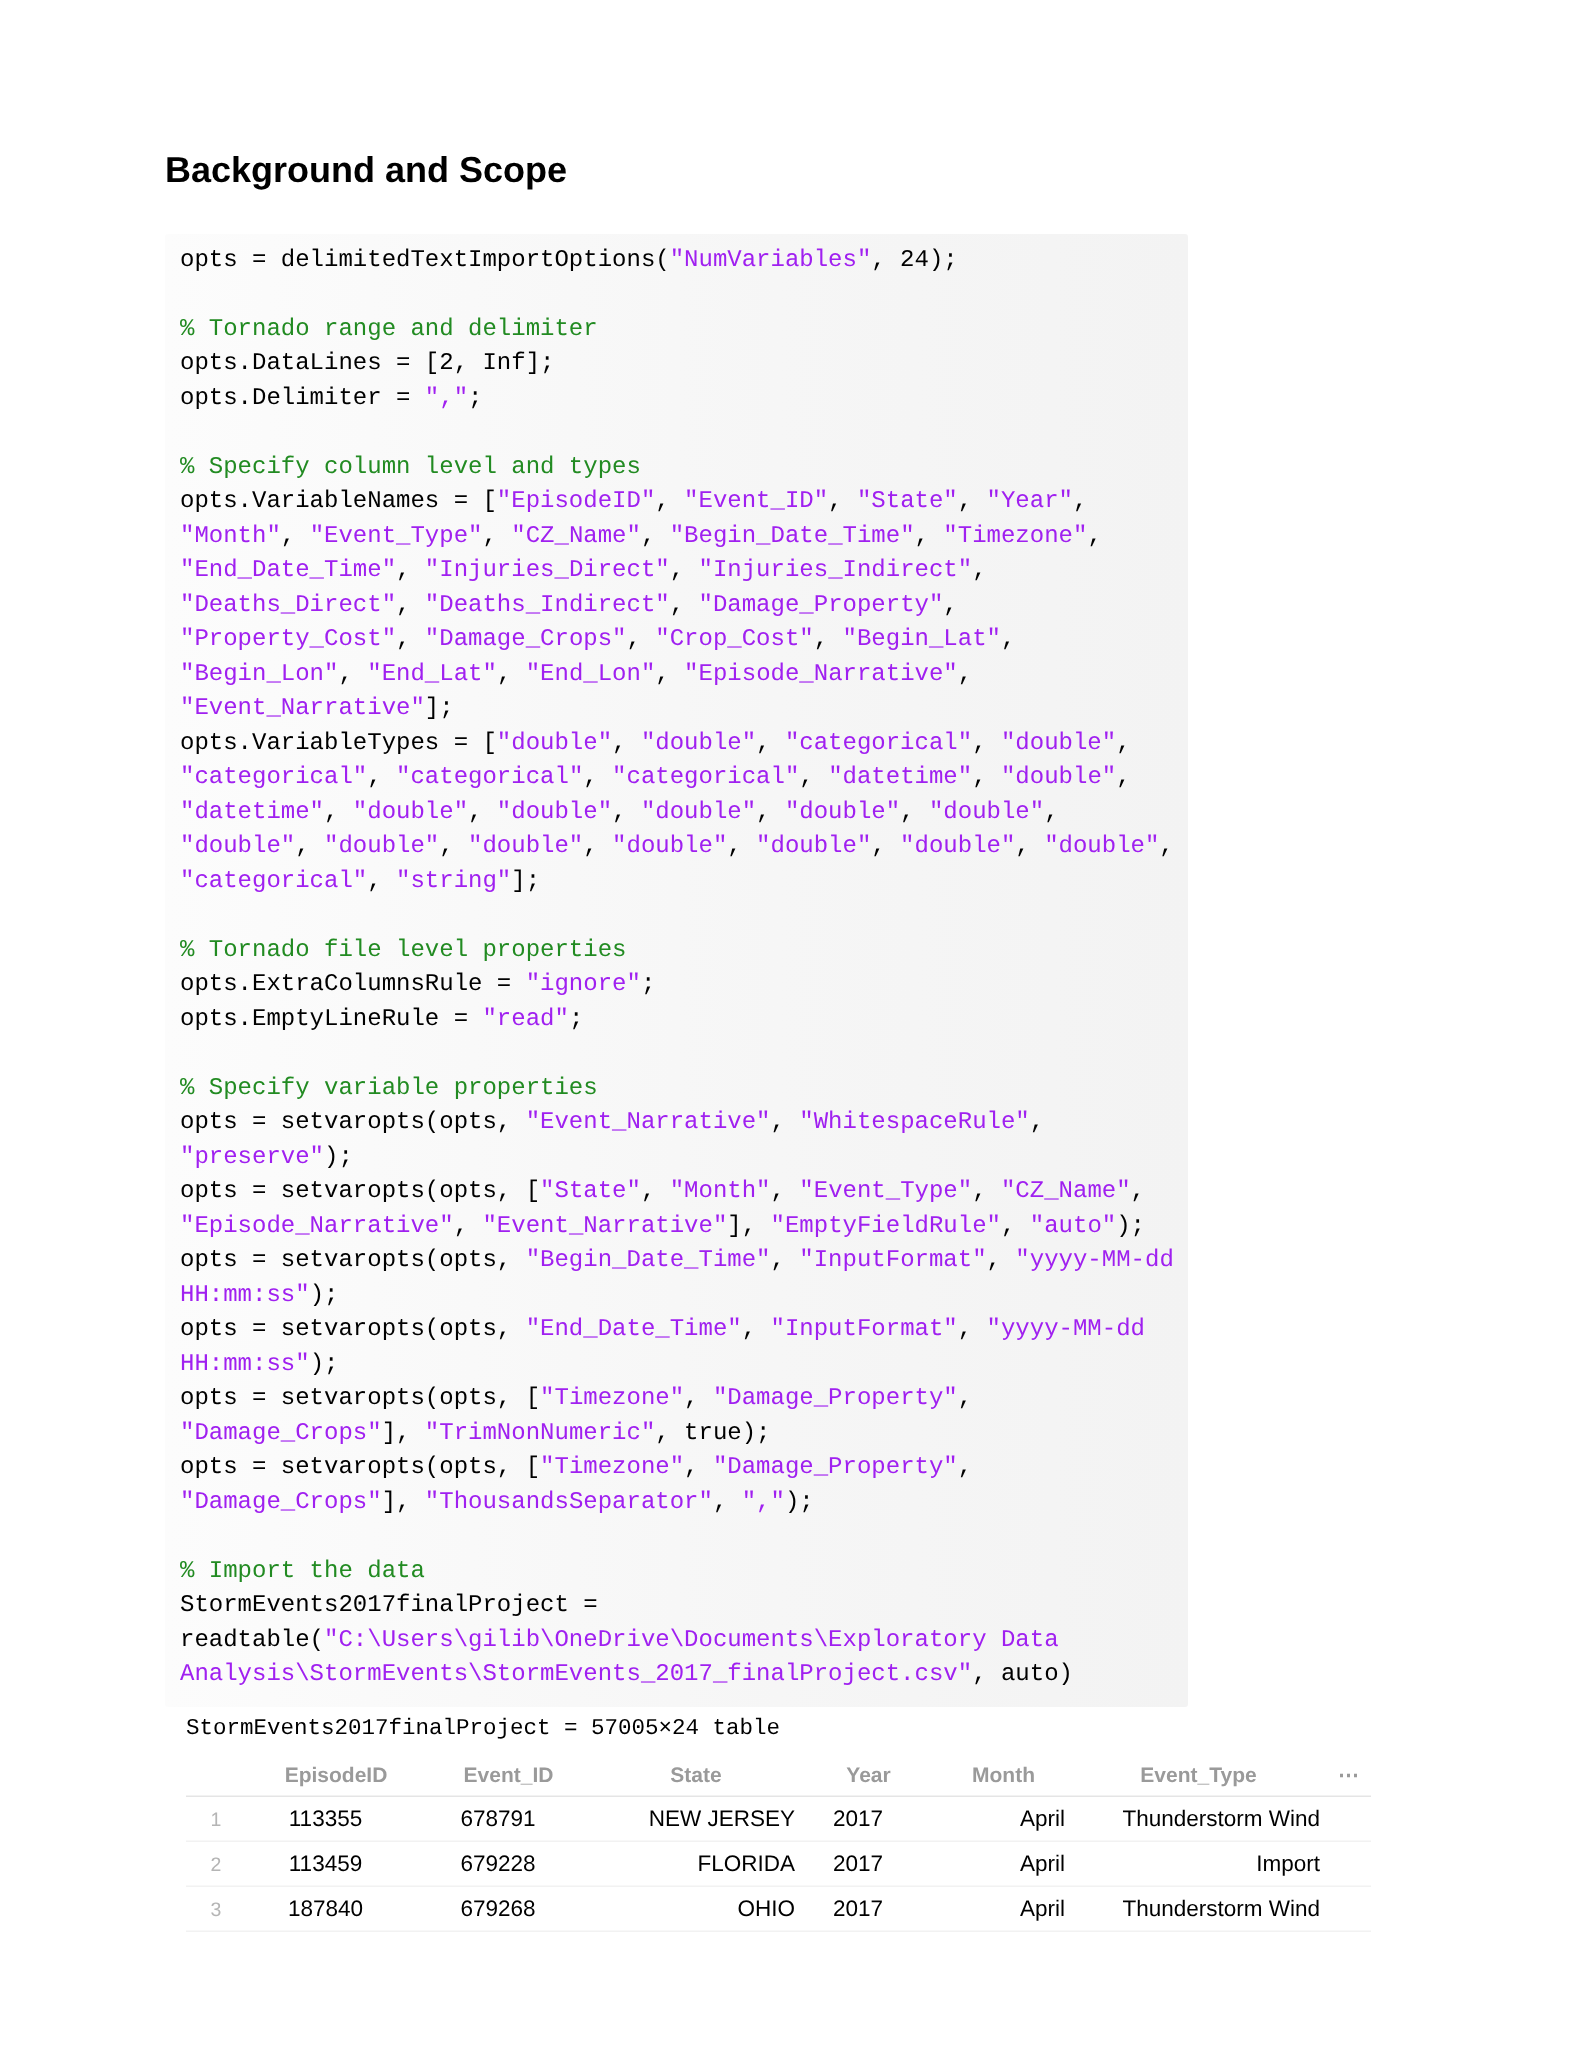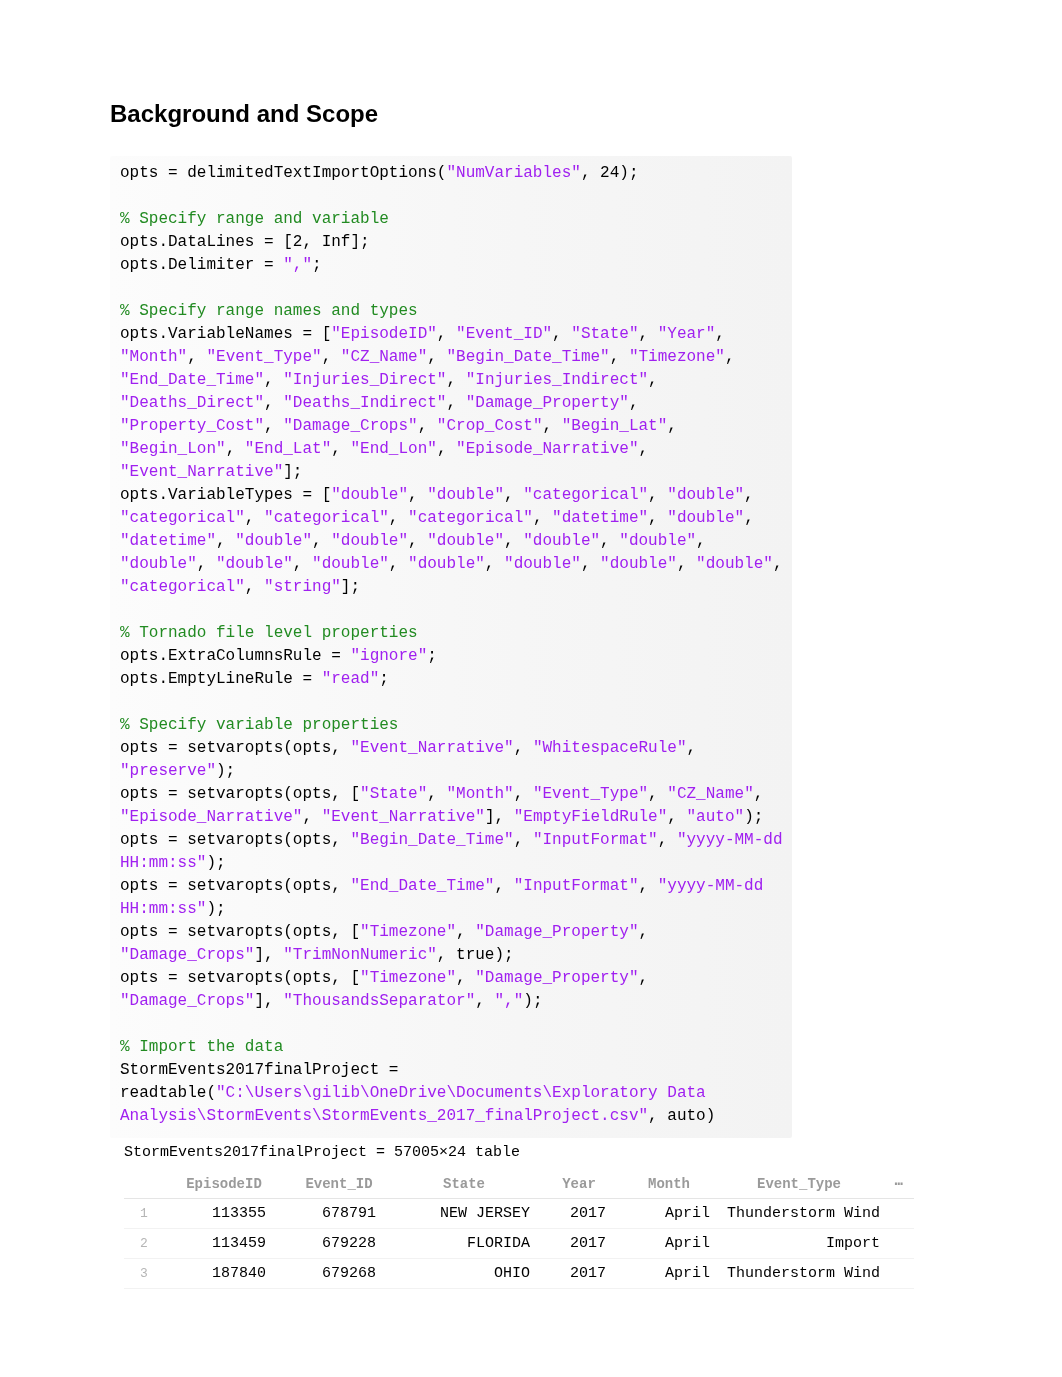--- a/index.html
+++ b/index.html
@@ -45,21 +45,21 @@
     color: #000;
   }
   .dim {
     color: #000000;
   }
 
   table.data {
     border-collapse: collapse;
     width: 100%;
     margin-top: 8px;
-    font-family: Liberation Mono, monospace;
+    font-family: Liberation Sans, sans-serif;
     font-size: 15px;
     table-layout: fixed;
   }
   table.data th {
     font-weight: bold;
     color: #9a9a9a;
     text-align: center;
     padding: 6px 4px;
     border-bottom: 1px solid #e5e5e5;
     font-size: 14px;
@@ -69,21 +69,21 @@
     color: #000;
     border-bottom: 1px solid #f2f2f2;
   }
   table.data td.rownum {
     color: #b5b5b5;
     text-align: center;
     width: 40px;
     font-size: 13px;
   }
   table.data td.num {
-    text-align: right;
+    text-align: center;
     padding-right: 18px;
   }
   table.data td.txt {
     text-align: right;
   }
   .ellipsis-cell {
     color: #000;
     font-weight: bold;
     text-align: center;
     width: 30px;
@@ -91,25 +91,25 @@
 </style>
 </head>
 <body>
 
 <div class="page">
 
   <h2 class="heading">Background and Scope</h2>
 
   <pre class="code"><span class="plain">opts = delimitedTextImportOptions(</span><span class="str">"NumVariables"</span><span class="plain">, 24);</span>
 
-<span class="cmt">% Specify range and variable</span>
+<span class="cmt">% Tornado range and delimiter</span>
 <span class="plain">opts.DataLines = [2, Inf];</span>
 <span class="plain">opts.Delimiter = </span><span class="str">","</span><span class="plain">;</span>
 
-<span class="cmt">% Specify range names and types</span>
+<span class="cmt">% Specify column level and types</span>
 <span class="plain">opts.VariableNames = [</span><span id="vn-list"><span class="str">"EpisodeID"</span><span class="plain">, </span><span class="str">"Event_ID"</span><span class="plain">, </span><span class="str">"State"</span><span class="plain">, </span><span class="str">"Year"</span><span class="plain">, </span><span class="str">"Month"</span><span class="plain">, </span><span class="str">"Event_Type"</span><span class="plain">, </span><span class="str">"CZ_Name"</span><span class="plain">, </span><span class="str">"Begin_Date_Time"</span><span class="plain">, </span><span class="str">"Timezone"</span><span class="plain">, </span><span class="str">"End_Date_Time"</span><span class="plain">, </span><span class="str">"Injuries_Direct"</span><span class="plain">, </span><span class="str">"Injuries_Indirect"</span><span class="plain">, </span><span class="str">"Deaths_Direct"</span><span class="plain">, </span><span class="str">"Deaths_Indirect"</span><span class="plain">, </span><span class="str">"Damage_Property"</span><span class="plain">, </span><span class="str">"Property_Cost"</span><span class="plain">, </span><span class="str">"Damage_Crops"</span><span class="plain">, </span><span class="str">"Crop_Cost"</span><span class="plain">, </span><span class="str">"Begin_Lat"</span><span class="plain">, </span><span class="str">"Begin_Lon"</span><span class="plain">, </span><span class="str">"End_Lat"</span><span class="plain">, </span><span class="str">"End_Lon"</span><span class="plain">, </span><span class="str">"Episode_Narrative"</span><span class="plain">, </span><span class="str">"Event_Narrative"</span></span><span class="plain">];</span>
 <span class="plain">opts.VariableTypes = [</span><span id="vt-list"><span class="str">"double"</span><span class="plain">, </span><span class="str">"double"</span><span class="plain">, </span><span class="str">"categorical"</span><span class="plain">, </span><span class="str">"double"</span><span class="plain">, </span><span class="str">"categorical"</span><span class="plain">, </span><span class="str">"categorical"</span><span class="plain">, </span><span class="str">"categorical"</span><span class="plain">, </span><span class="str">"datetime"</span><span class="plain">, </span><span class="str">"double"</span><span class="plain">, </span><span class="str">"datetime"</span><span class="plain">, </span><span class="str">"double"</span><span class="plain">, </span><span class="str">"double"</span><span class="plain">, </span><span class="str">"double"</span><span class="plain">, </span><span class="str">"double"</span><span class="plain">, </span><span class="str">"double"</span><span class="plain">, </span><span class="str">"double"</span><span class="plain">, </span><span class="str">"double"</span><span class="plain">, </span><span class="str">"double"</span><span class="plain">, </span><span class="str">"double"</span><span class="plain">, </span><span class="str">"double"</span><span class="plain">, </span><span class="str">"double"</span><span class="plain">, </span><span class="str">"double"</span><span class="plain">, </span><span class="str">"categorical"</span><span class="plain">, </span><span class="str">"string"</span></span><span class="plain">];</span>
 
 <span class="cmt">% Tornado file level properties</span>
 <span class="plain">opts.ExtraColumnsRule = </span><span class="str">"ignore"</span><span class="plain">;</span>
 <span class="plain">opts.EmptyLineRule = </span><span class="str">"read"</span><span class="plain">;</span>
 
 <span class="cmt">% Specify variable properties</span>
 <span class="plain">opts = setvaropts(opts, </span><span id="sv1-list"><span class="str">"Event_Narrative"</span><span class="plain">, </span><span class="str">"WhitespaceRule"</span><span class="plain">, </span><span class="str">"preserve"</span></span><span class="plain">);</span>
 <span class="plain">opts = setvaropts(opts, [</span><span id="sv2-list"><span class="str">"State"</span><span class="plain">, </span><span class="str">"Month"</span><span class="plain">, </span><span class="str">"Event_Type"</span><span class="plain">, </span><span class="str">"CZ_Name"</span><span class="plain">, </span><span class="str">"Episode_Narrative"</span><span class="plain">, </span><span class="str">"Event_Narrative"</span></span><span class="plain">], </span><span id="sv2-post"><span class="str">"EmptyFieldRule"</span><span class="plain">, </span><span class="str">"auto"</span></span><span class="plain">);</span>

